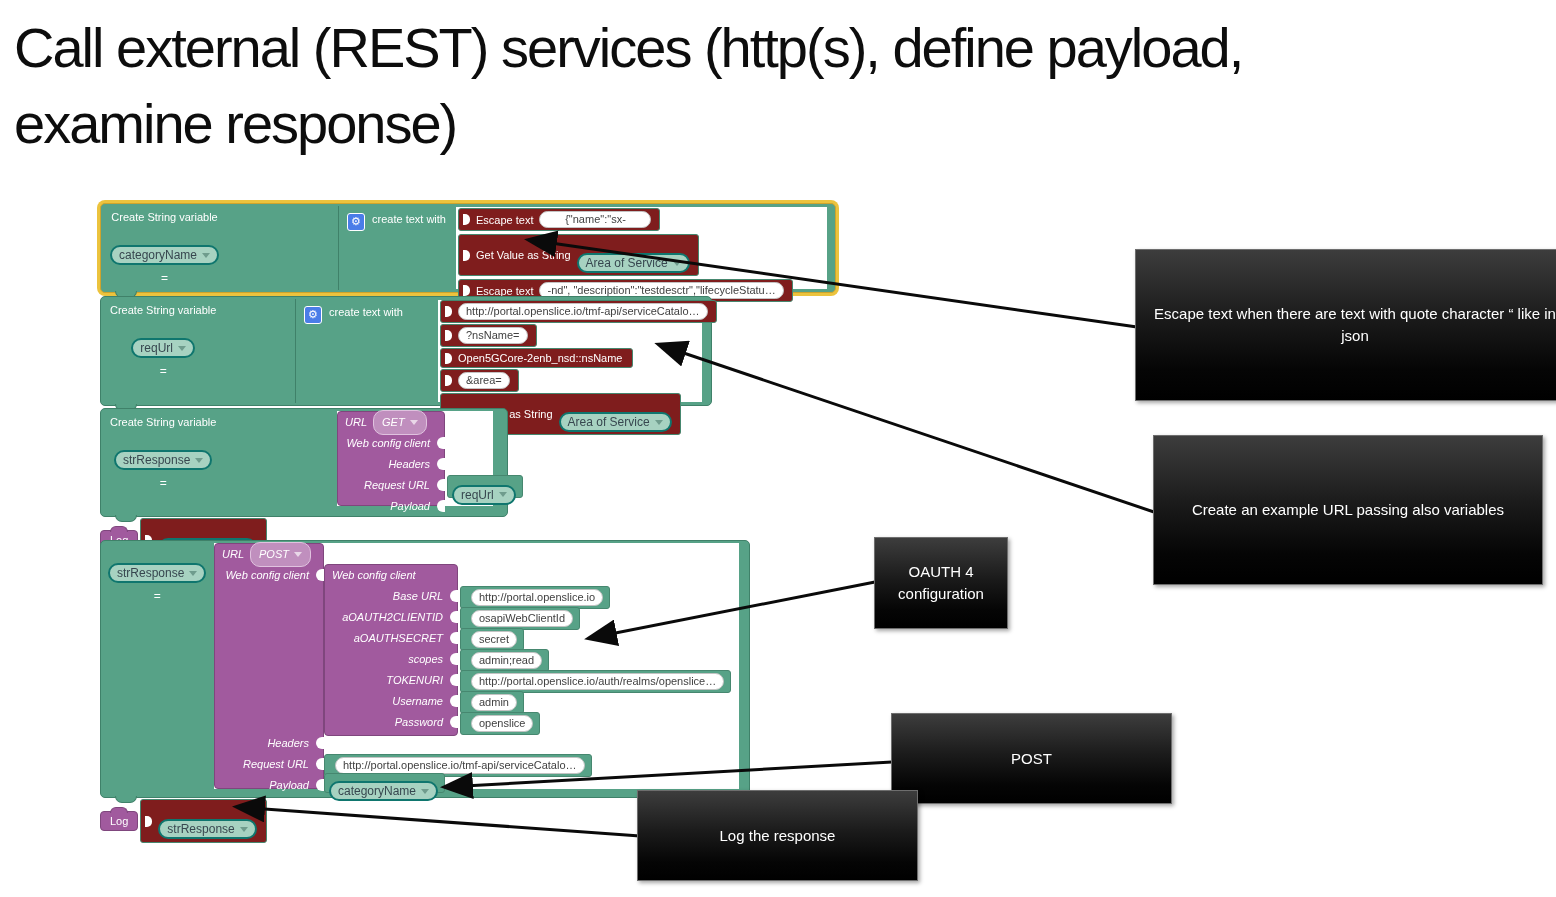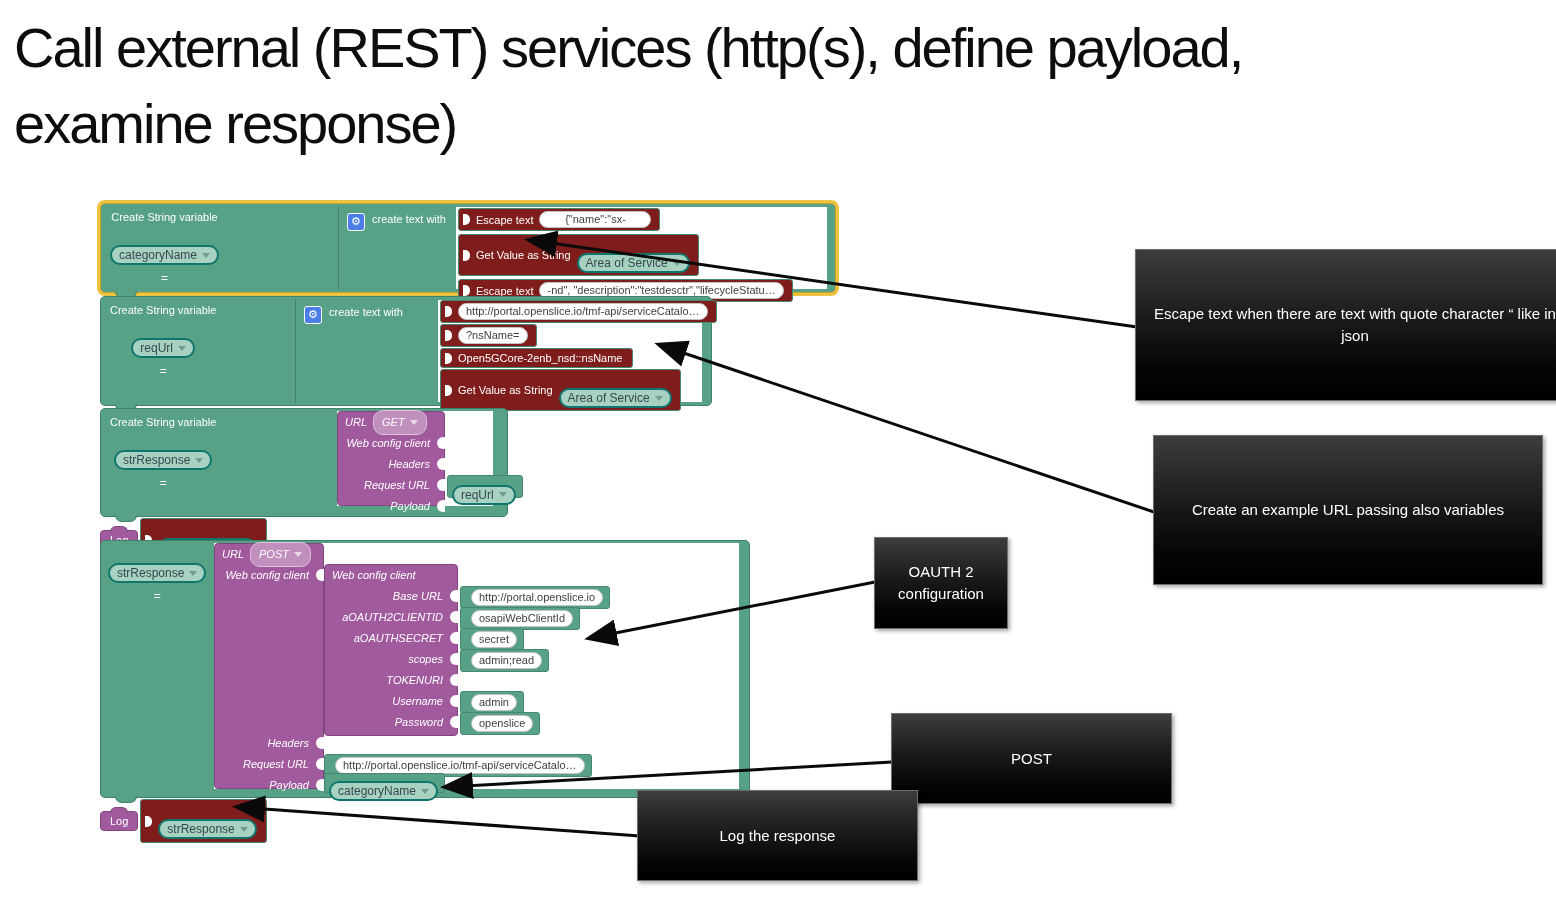--- a/index.html
+++ b/index.html
@@ -134,20 +134,26 @@
           <span class="nib"></span>
           <span class="wfield">?nsName=</span>
         </span>
       </div>
       <div style="margin-bottom:1px;">
         <span class="chip" style="padding:3px 10px 3px 4px;">
           <span class="nib"></span>
           <span>Open5GCore-2enb_nsd::nsName</span>
         </span>
       </div>
+      <div style="margin-bottom:1px;">
+        <span class="chip">
+          <span class="nib"></span>
+          <span class="wfield">&amp;area=</span>
+        </span>
+      </div>
       <div>
         <span class="chip">
           <span class="nib"></span>
           <span>Get Value as String</span>
           <span class="gpill">
             <span>Area of Service</span>
             <span class="caret"></span>
           </span>
         </span>
       </div>
@@ -242,20 +248,24 @@
           <span class="nib"></span>
           <span class="wfield">osapiWebClientId</span>
         </div>
       <div class="valchip" style="left:246px;top:85px;">
           <span class="nib"></span>
           <span class="wfield">secret</span>
         </div>
       <div class="valchip" style="left:246px;top:106px;">
           <span class="nib"></span>
           <span class="wfield">admin;read</span>
+        </div>
+      <div class="valchip" style="left:246px;top:127px;">
+          <span class="nib"></span>
+          <span class="wfield">http://portal.openslice.io/auth/realms/openslice…</span>
         </div>
       <div class="valchip" style="left:246px;top:148px;">
           <span class="nib"></span>
           <span class="wfield">admin</span>
         </div>
       <div class="valchip" style="left:246px;top:169px;">
           <span class="nib"></span>
           <span class="wfield">openslice</span>
         </div>
 
@@ -296,21 +306,21 @@
     <line x1="640" y1="836" x2="238" y2="807" stroke="#0a0a0a" stroke-width="3" marker-end="url(#ah)"></line>
   </svg>
 
   <div class="callout" style="left:1135px;top:249px;width:440px;height:152px;">
     <span>Escape text when there are text with quote character “ like in json</span>
   </div>
   <div class="callout" style="left:1153px;top:435px;width:390px;height:150px;">
     <span>Create an example URL passing also variables</span>
   </div>
   <div class="callout" style="left:874px;top:537px;width:134px;height:92px;">
-    <span>OAUTH 2 configuration</span>
+    <span>OAUTH 4 configuration</span>
   </div>
   <div class="callout" style="left:891px;top:713px;width:281px;height:91px;">
     <span>POST</span>
   </div>
   <div class="callout" style="left:637px;top:790px;width:281px;height:91px;">
     <span>Log the response</span>
   </div>
 
 </div>
 

